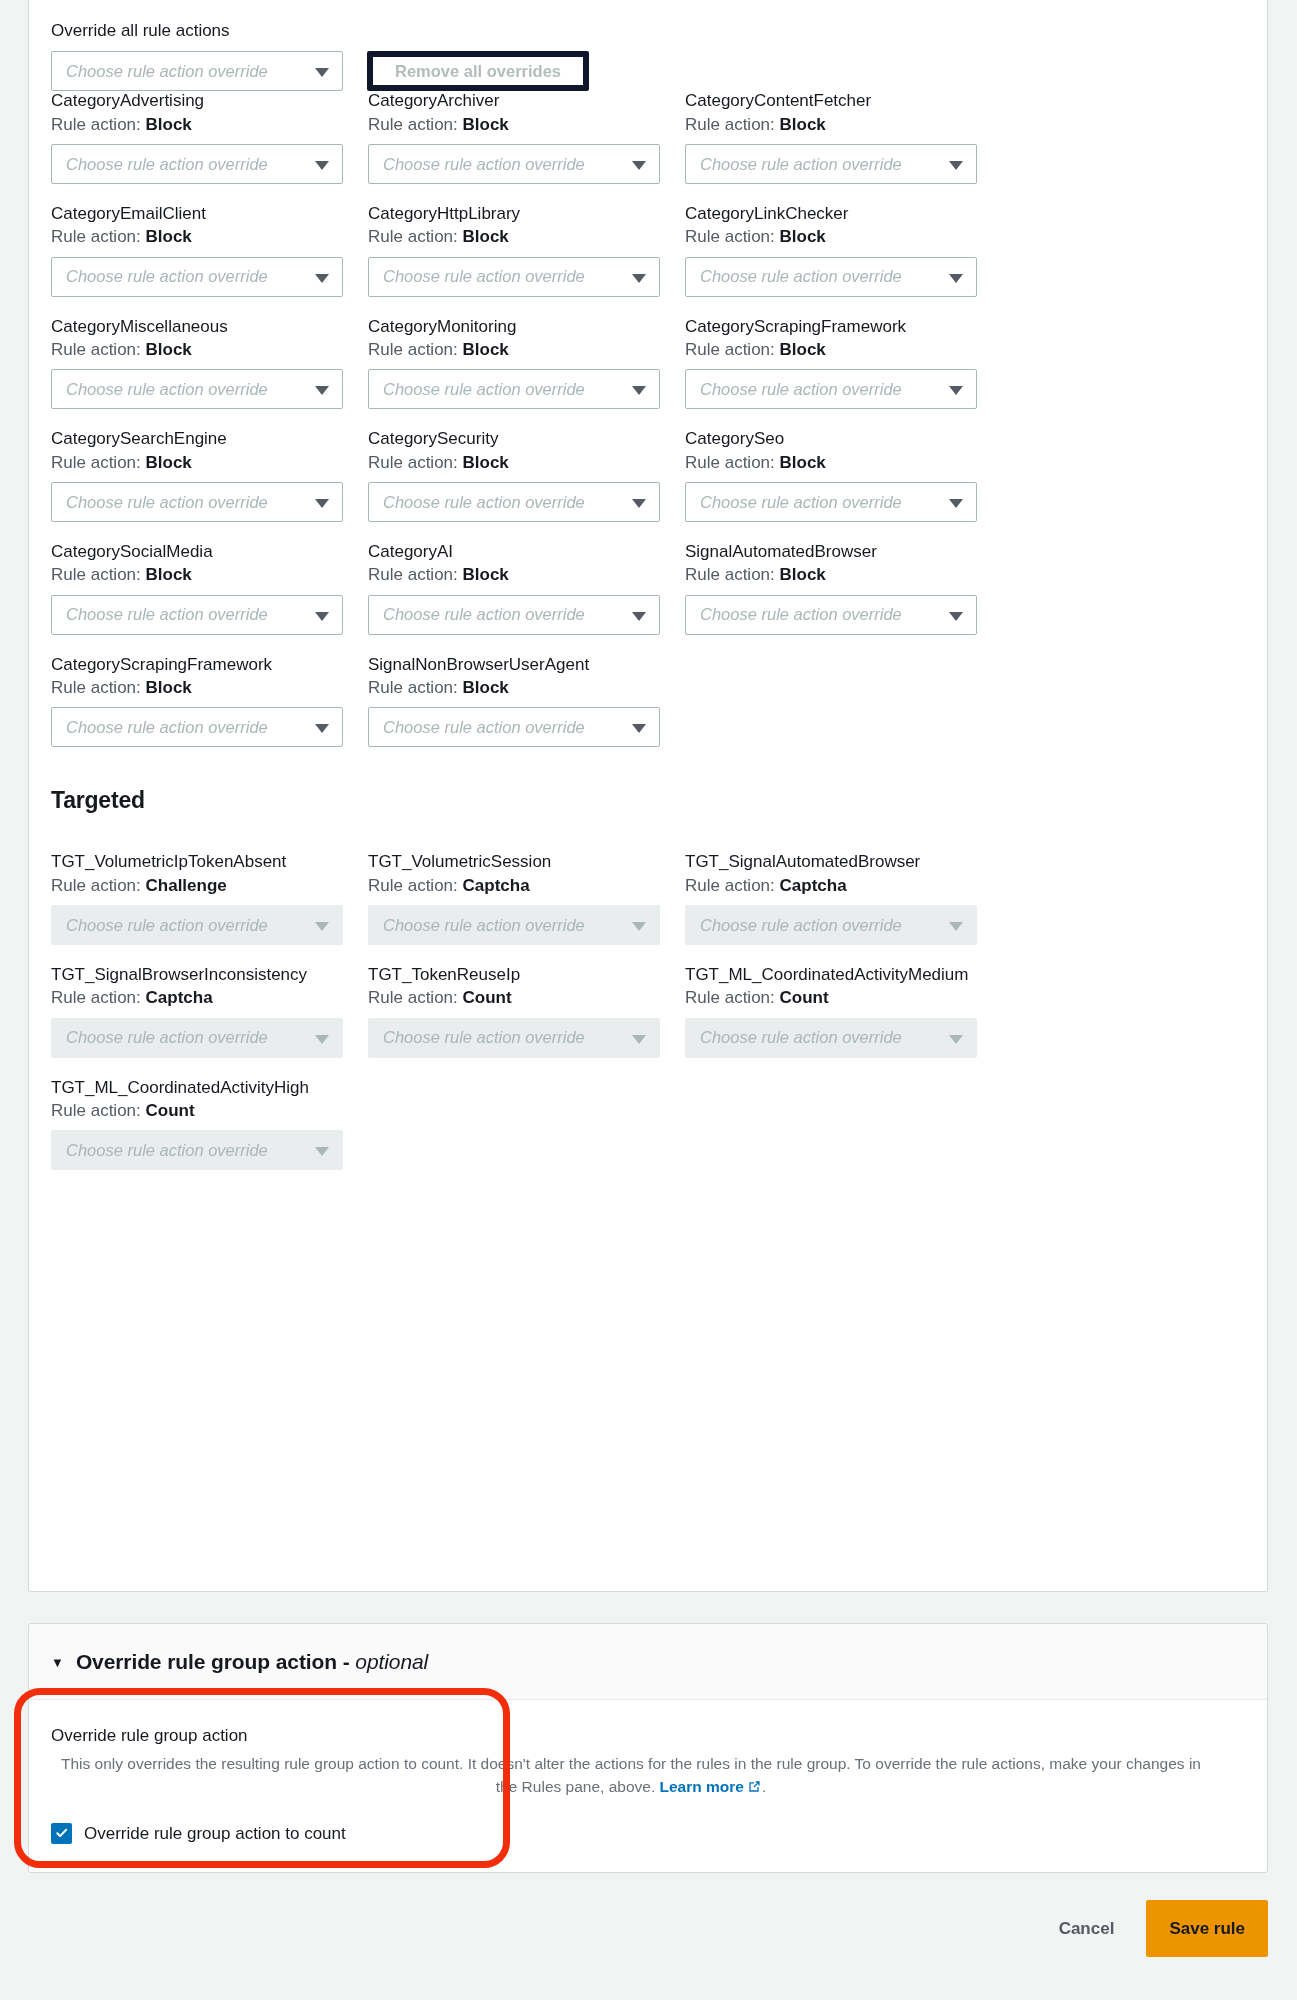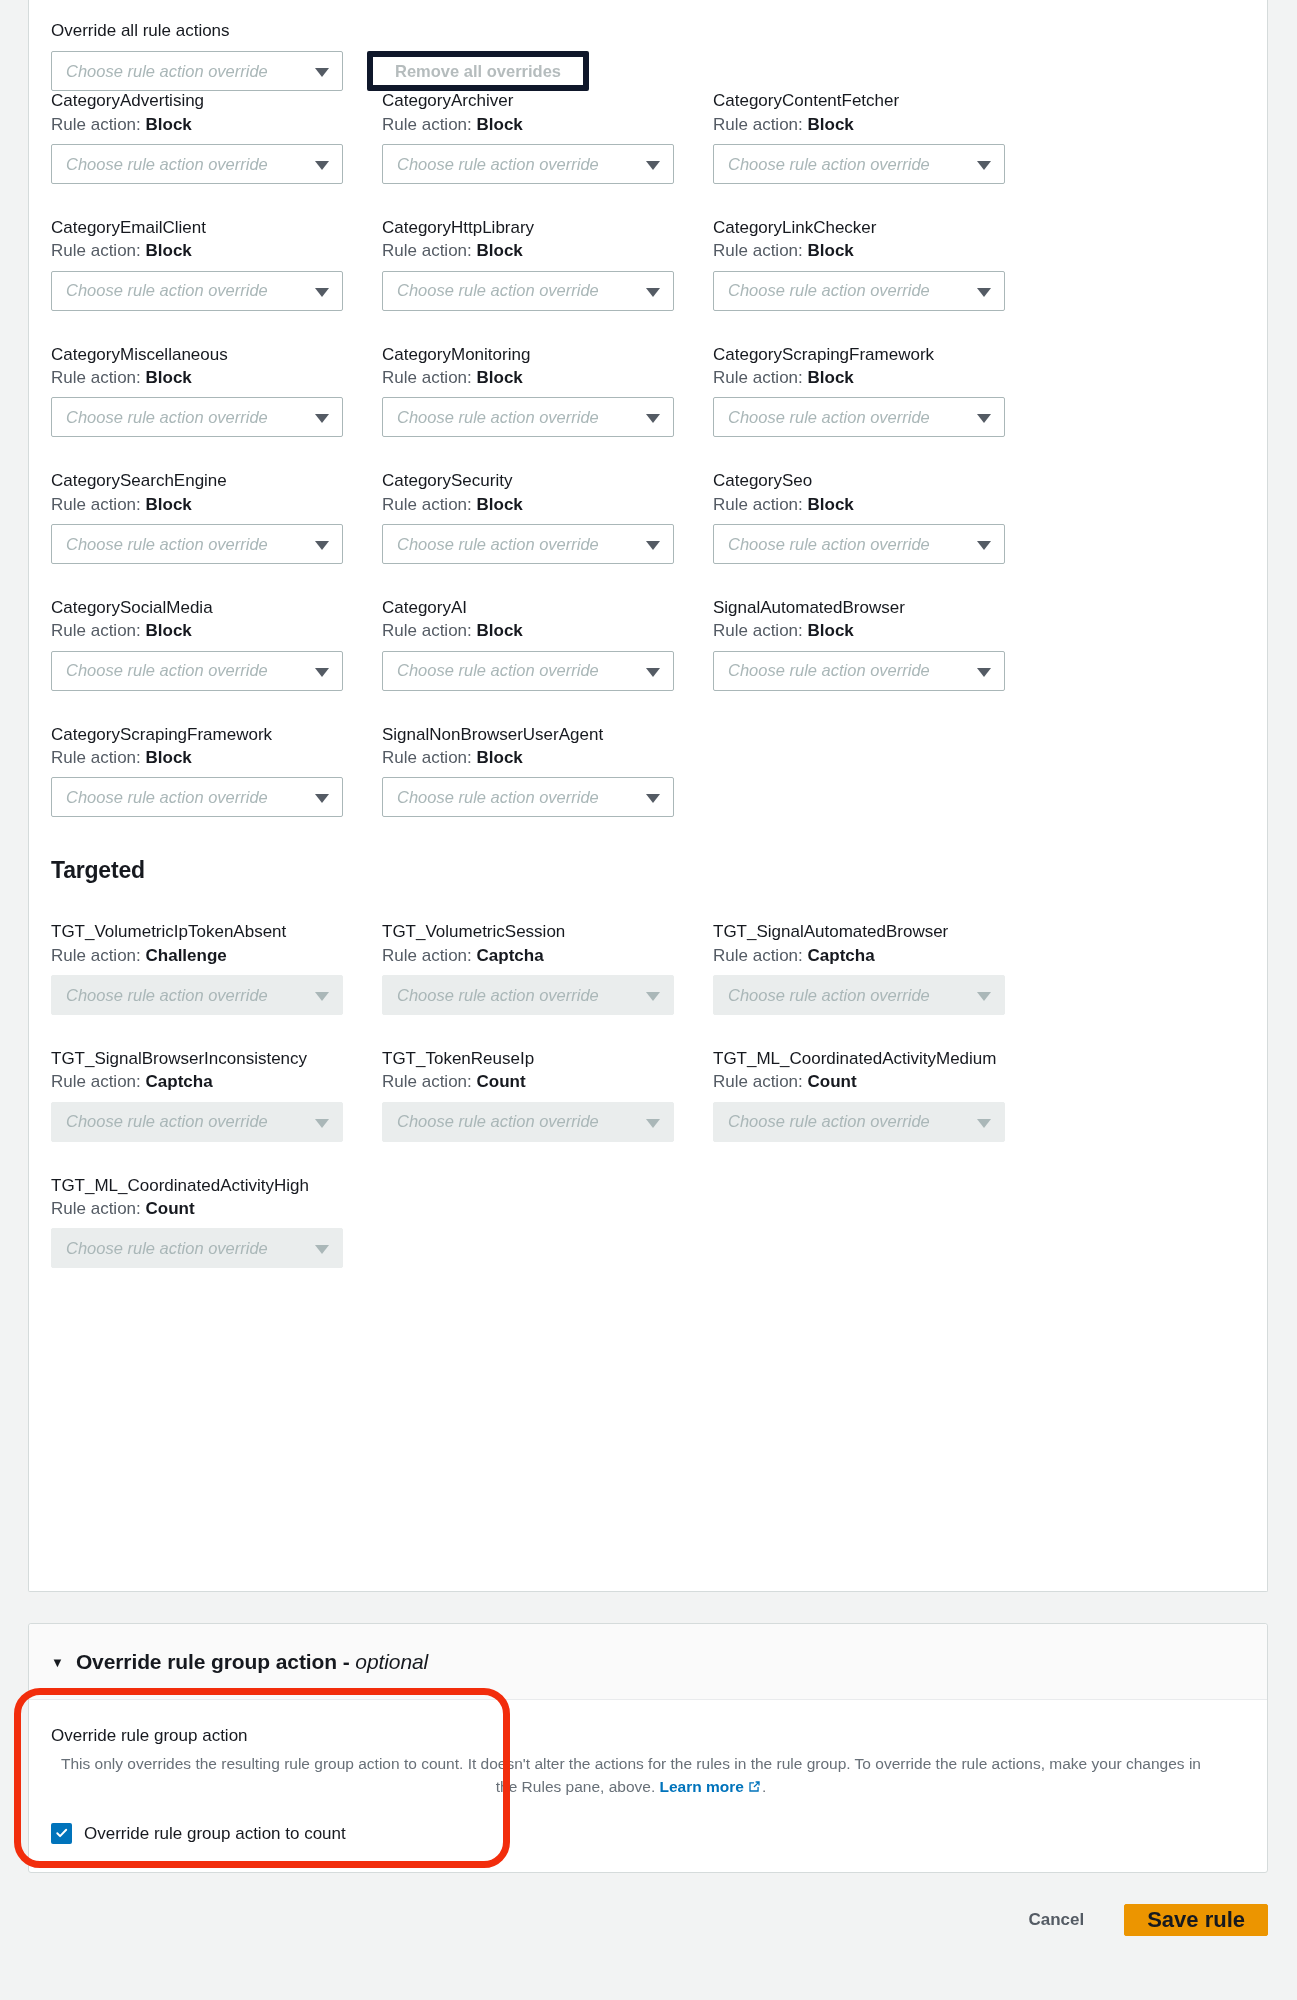--- a/index.html
+++ b/index.html
@@ -137,21 +137,20 @@
     color: #16191f;
     letter-spacing: -0.2px;
   }
 
   
   .rule-grid {
     display: grid;
     grid-template-columns: 317px 317px 317px;
     column-gap: 0px;
     row-gap: 0px;
-    gap: 14px;
   }
   .rule-cell { padding-bottom: 20px; }
   .rule-name {
     font-size: 17px;
     color: #16191f;
     line-height: 1.2;
     margin-bottom: 2px;
     white-space: nowrap;
   }
   .rule-action {
@@ -209,43 +208,43 @@
 
   
   #footer {
     position: absolute;
     left: 0; top: 1900px;
     width: 1297px;
     display: flex;
     justify-content: flex-end;
     align-items: center;
     padding-right: 29px;
-    gap: 28px;
+    gap: 20px;
     padding-left: 18px;
   }
   .btn-link {
     background: none;
     border: none;
     font-size: 17px;
     font-weight: bold;
     color: #545b64;
     font-family: "Liberation Sans", sans-serif;
     padding: 10px 12px;
     cursor: pointer;
   }
   .btn-primary {
     background: #ec9500;
     border: 1px solid #ec9500;
     border-radius: 2px;
     color: #16191f;
-    font-size: 22px;
+    font-size: 17px;
     font-weight: bold;
     font-family: "Liberation Sans", sans-serif;
     padding: 0 22px;
-    height: 32px;
+    height: 57px;
     cursor: pointer;
   }
 
   
   #annotation {
     position: absolute;
     left: 14px;
     top: 1688px;
     width: 496px;
     height: 180px;

